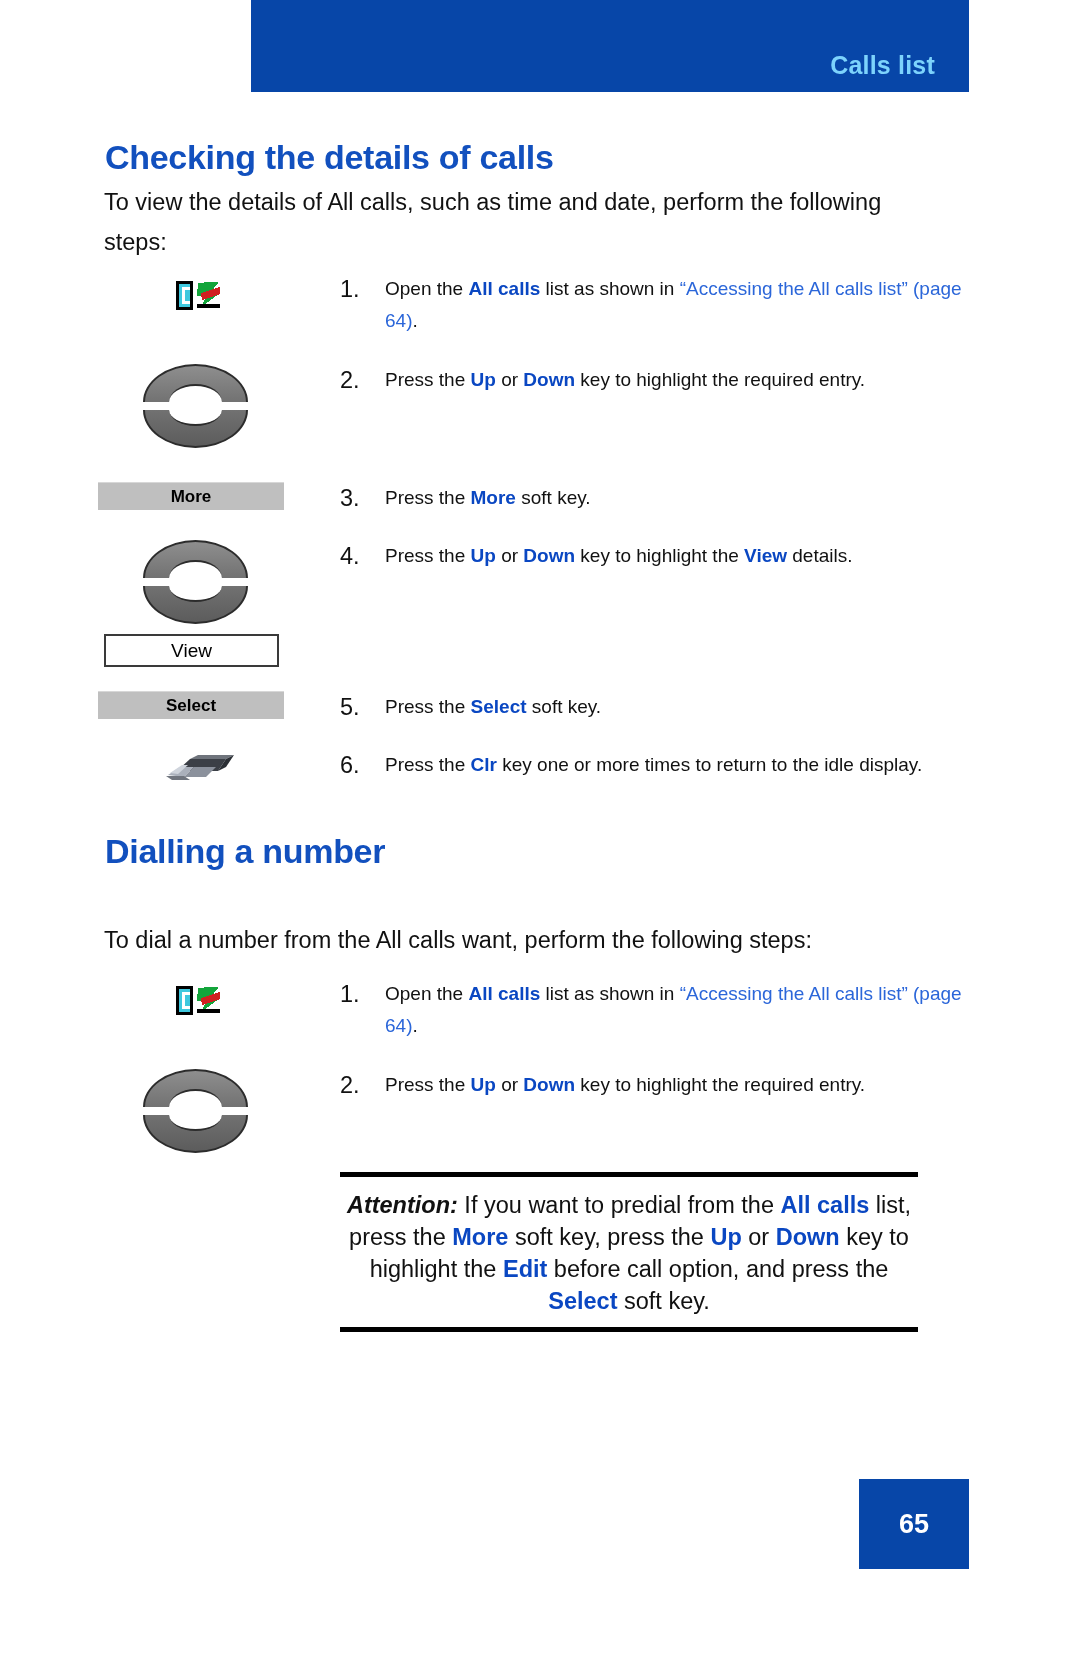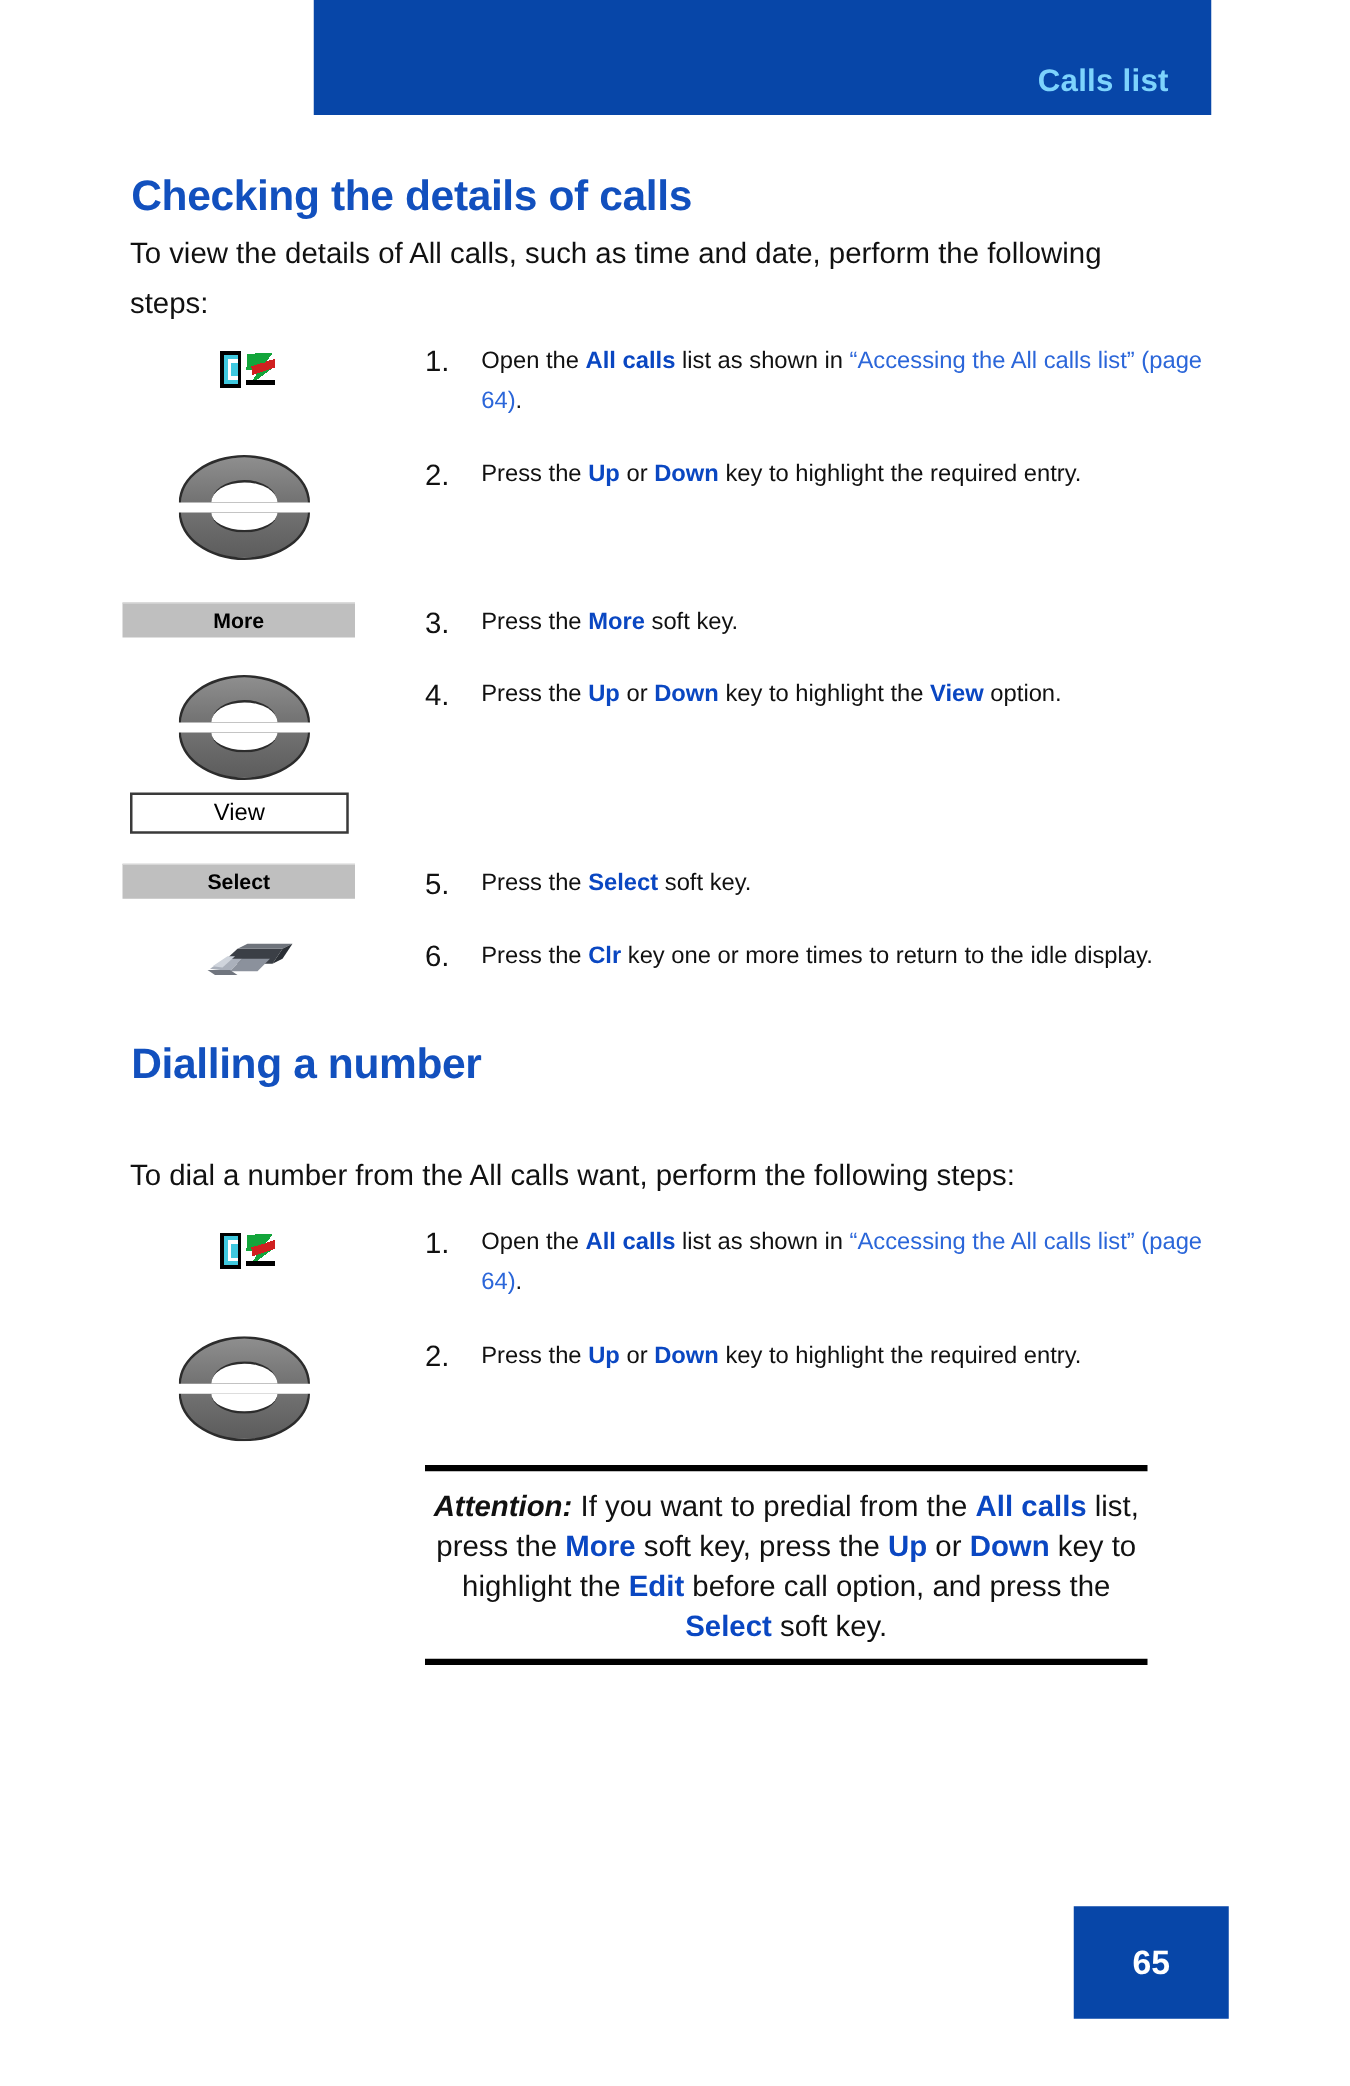--- a/index.html
+++ b/index.html
@@ -215,22 +215,22 @@
   }
   .att-lead {
     font-weight: bold;
     font-style: italic;
   }
 
   
   .footer-banner {
     position: absolute;
     left: 859px;
-    top: 1525px;
-    width: 124px;
+    top: 1479px;
+    width: 110px;
     height: 90px;
     background: #0746A8;
     display: flex;
     align-items: center;
     justify-content: center;
   }
   .footer-pageno {
     color: #ffffff;
     font-size: 27px;
     font-weight: bold;
@@ -304,21 +304,21 @@
             <div class="arc-inner"></div>
           </div>
         <div class="arc down">
             <div class="arc-inner"></div>
           </div>
       </div>
       <div class="menubox" style="margin-top:10px;">View</div>
     </div>
     <div class="step-text">
       <div class="step-num">4.</div>
-      <div class="step-body"><span>Press the </span><span class="kw">Up</span><span> or </span><span class="kw">Down</span><span> key to highlight the </span><span class="kw">View</span><span> option.</span></div>
+      <div class="step-body"><span>Press the </span><span class="kw">Up</span><span> or </span><span class="kw">Down</span><span> key to highlight the </span><span class="kw">View</span><span> details.</span></div>
     </div>
   </div>
 
   <div class="step" style="top:599px;">
     <div class="step-graphic">
       <div class="softkey">Select</div>
     </div>
     <div class="step-text">
       <div class="step-num">5.</div>
       <div class="step-body"><span>Press the </span><span class="kw">Select</span><span> soft key.</span></div>

